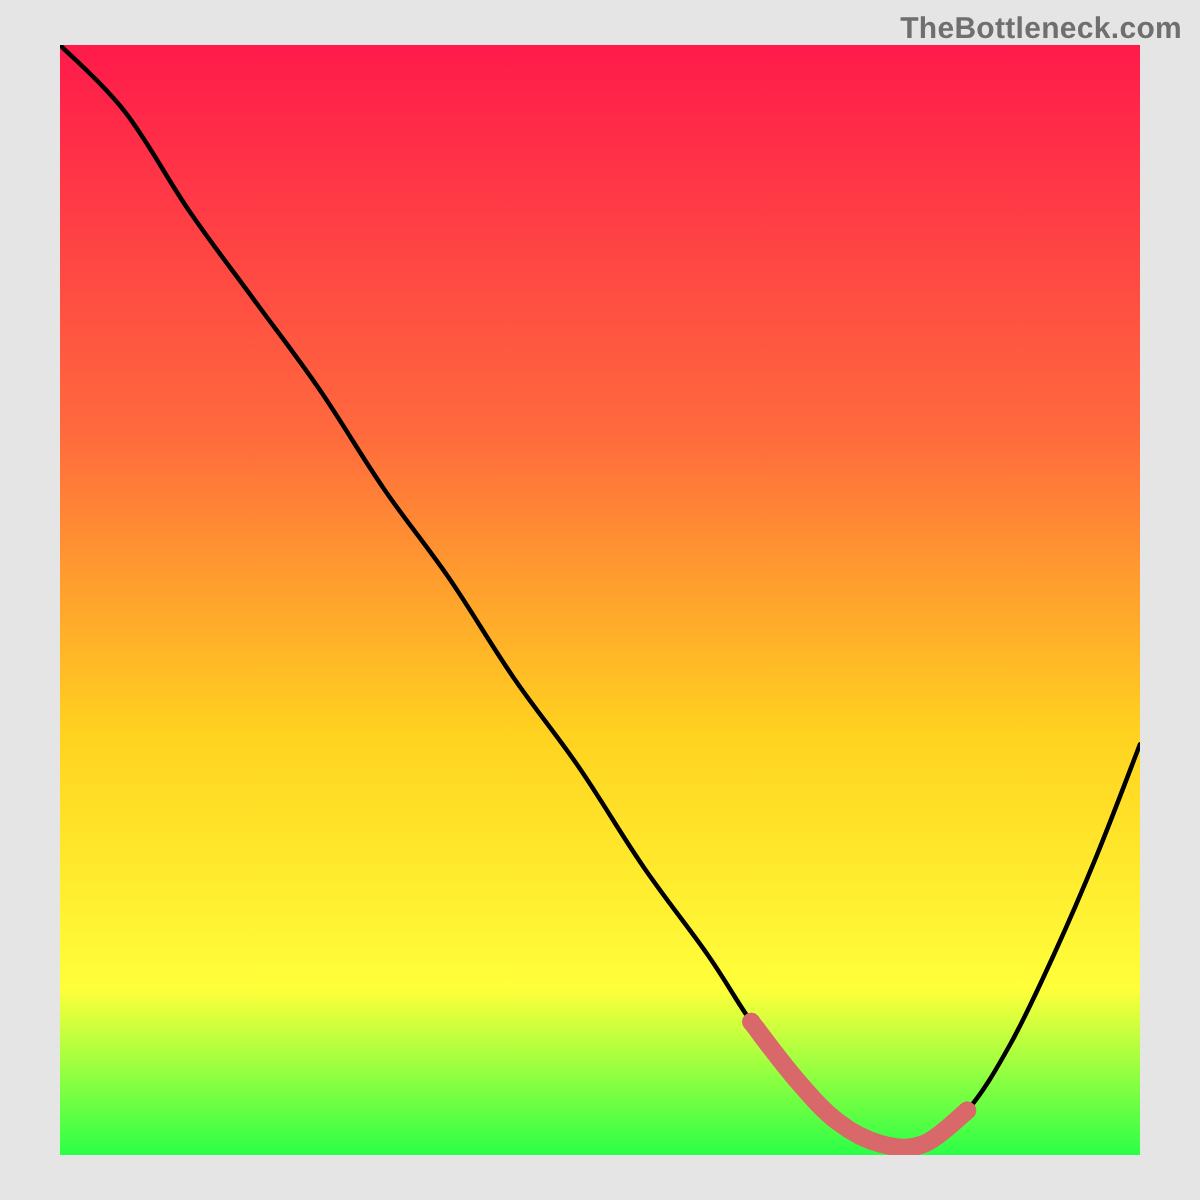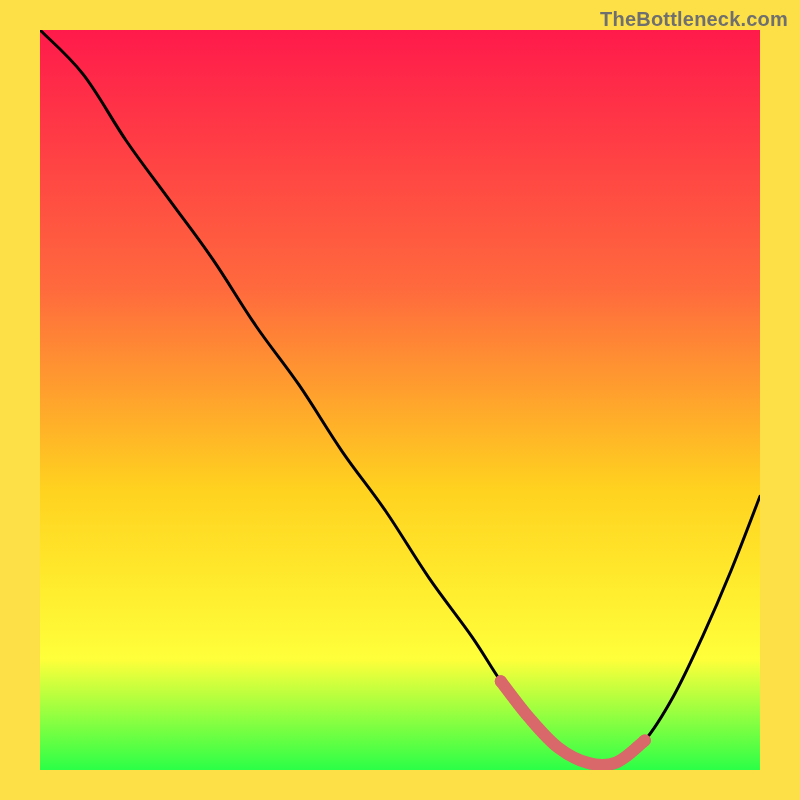--- a/index.html
+++ b/index.html
@@ -9,21 +9,21 @@
     height: 800px;
     background: #000;
     overflow: hidden;
   }
   .frame {
     position: absolute;
     left: 0;
     top: 0;
     width: 800px;
     height: 800px;
-    background: #fde047;
+    background: #e5e5e5;
   }
   .plot {
     position: absolute;
     left: 40px;
     top: 30px;
     width: 720px;
     height: 740px;
   }
   .plot svg {
     display: block;

